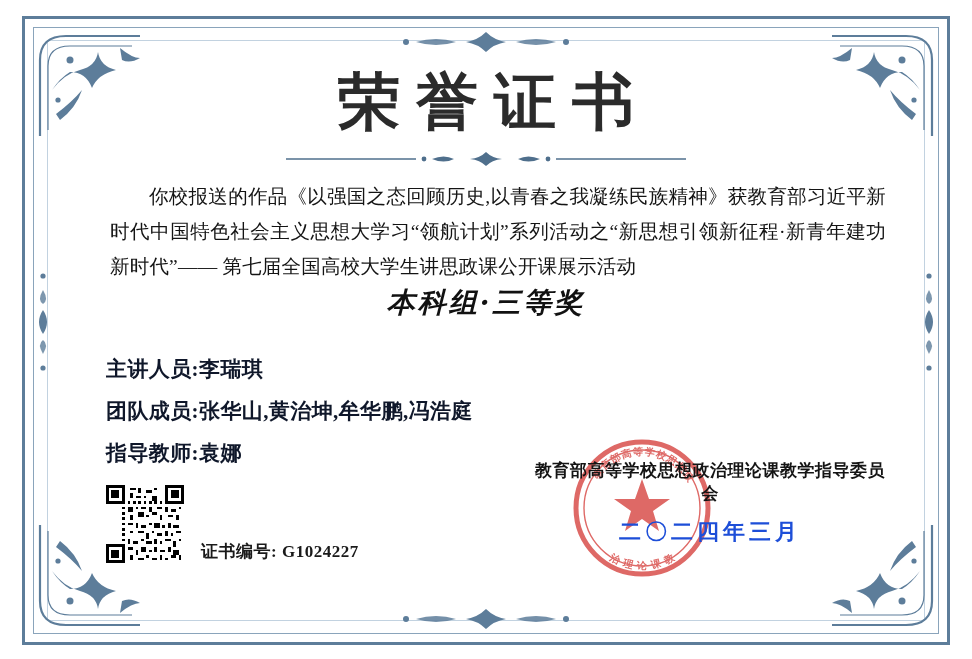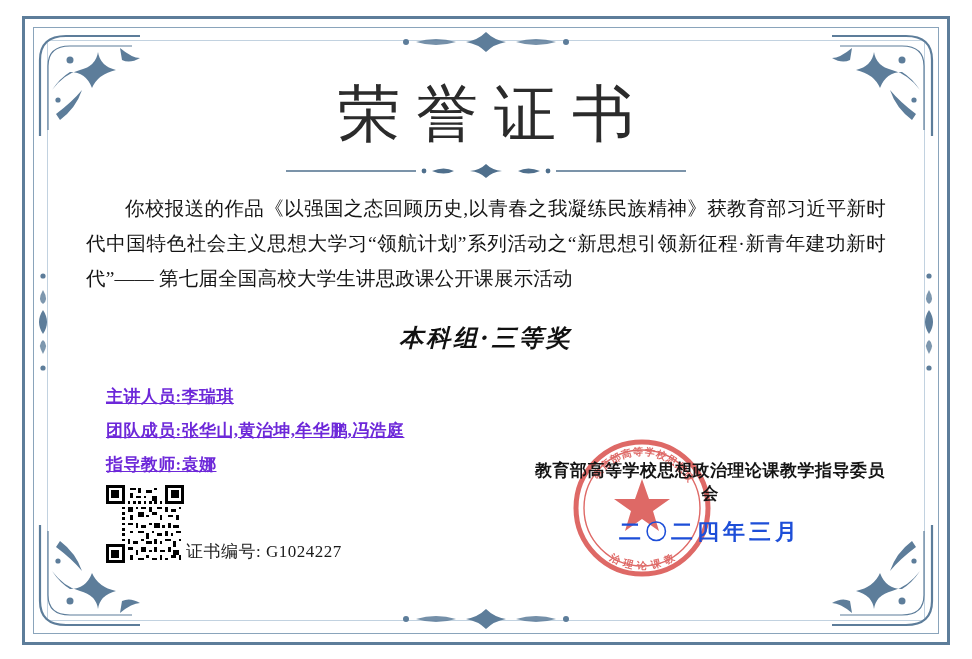--- a/index.html
+++ b/index.html
@@ -80,24 +80,24 @@
     left: 70px;
     top: 52px;
     right: 70px;
     bottom: 52px;
   }
 
   .cert-title {
     text-align: center;
     font-family: "DejaVu Serif", "Liberation Serif", serif;
     font-size: 62px;
-    font-weight: normal;
+    font-weight: bold;
     letter-spacing: 16px;
     color: #2b2b2b;
-    margin-top: 28px;
+    margin-top: 16px;
     text-indent: 16px;
     line-height: 1.1;
   }
 
   .title-rule {
     margin: 14px auto 0;
     width: 400px;
     height: 18px;
     color: #4f6f8c;
   }
@@ -107,52 +107,50 @@
     margin-top: 22px;
     margin-left: 36px;
     font-size: 19px;
     font-weight: bold;
     color: #1a1a1a;
     letter-spacing: 1px;
   }
 
   .body-text {
     margin-top: 12px;
-    margin-left: 16px;
+    margin-left: 40px;
     margin-right: 16px;
     font-size: 19.5px;
     line-height: 1.78;
     color: #141414;
     text-align: justify;
     text-indent: 39px;
     letter-spacing: 0.2px;
   }
 
   .award {
-    margin-top: 26px;
     text-align: center;
     font-family: "DejaVu Serif", "Liberation Serif", serif;
-    font-size: 24px;
+    font-size: 28px;
     font-weight: bold;
     font-style: italic;
     letter-spacing: 3px;
     color: #111111;
   }
 
   .people {
     margin-top: 26px;
     margin-left: 36px;
   }
   .people .line {
-    font-size: 17px;
-    color: #6d28d9;
+    font-size: 21px;
+    color: #0f172a;
     font-weight: bold;
     line-height: 2.0;
     letter-spacing: 0.4px;
-    text-decoration: underline;
   }
 
   
   .bottom {
     position: absolute;
     left: 0;
     right: 0;
     bottom: 4px;
     height: 120px;
   }
@@ -162,24 +160,24 @@
     left: 36px;
     bottom: 40px;
     width: 78px;
     height: 78px;
     background: #ffffff;
   }
   .qr svg { display: block; }
 
   .cert-no {
     position: absolute;
-    left: 116px;
+    left: 131px;
     bottom: 40px;
     font-size: 17px;
-    font-weight: normal;
+    font-weight: bold;
     color: #1a1a1a;
     letter-spacing: 0.5px;
   }
 
   .issuer {
     position: absolute;
     right: 12px;
     bottom: 56px;
     text-align: center;
     width: 360px;

